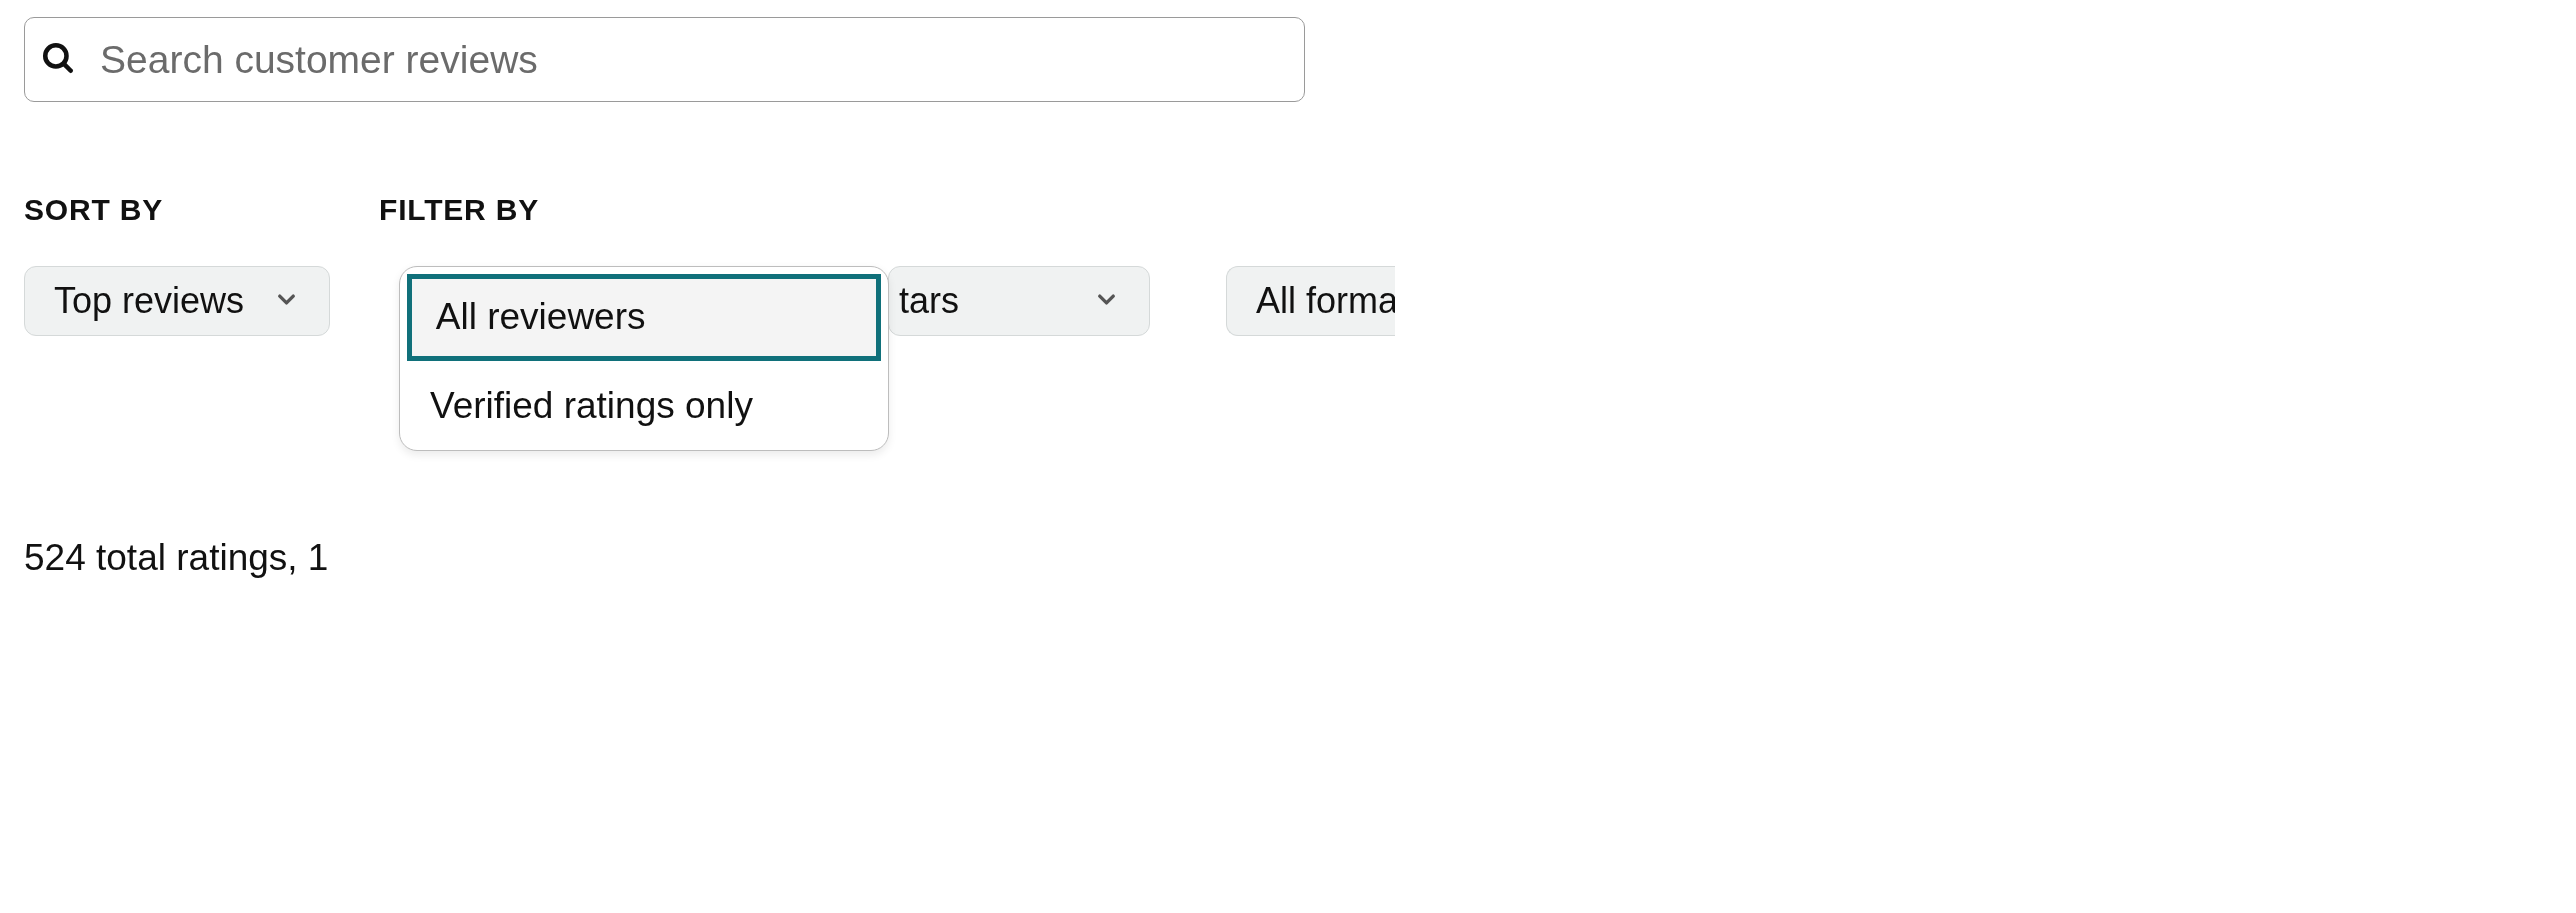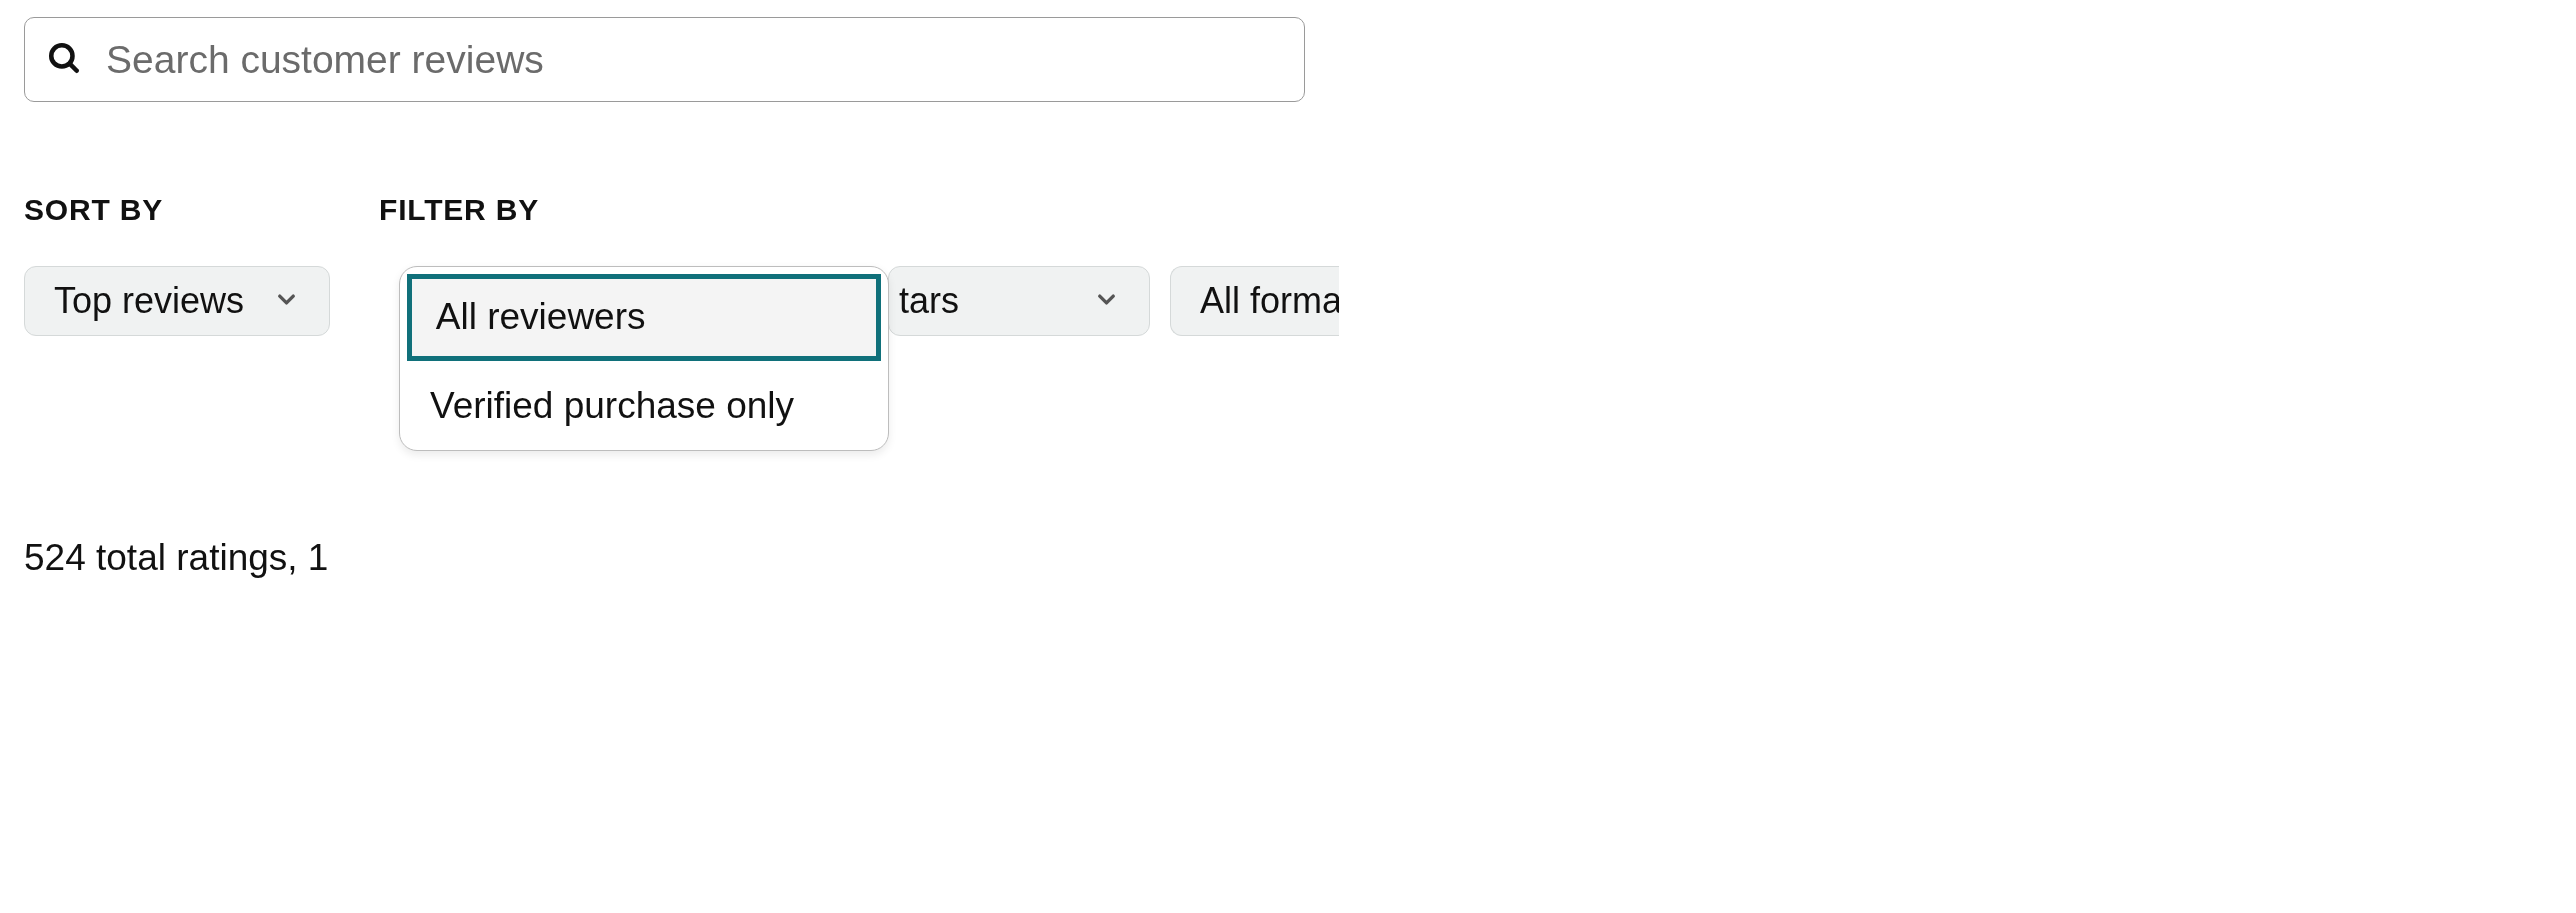--- a/index.html
+++ b/index.html
@@ -12,21 +12,21 @@
       overflow: hidden;
       color: #111;
     }
     .search-wrap {
       width: 1281px;
       height: 85px;
       border: 1.7px solid #9a9a9a;
       border-radius: 10px;
       display: flex;
       align-items: center;
-      padding: 0 22px;
+      padding: 0 16px;
       background: #fff;
     }
     .search-wrap svg { flex-shrink: 0; }
     .search-input {
       border: none;
       outline: none;
       font-size: 39px;
       color: #111;
       flex: 1;
       margin-left: 25px;
@@ -70,21 +70,21 @@
       position: absolute;
       left: 864px;
       width: 262px;
       justify-content: flex-end;
       padding-right: 29px;
       z-index: 1;
     }
     .pill-stars .stars-text { margin-right: 110px; }
     .pill-formats {
       position: absolute;
-      left: 1146px;
+      left: 1202px;
       padding-right: 16px;
       border-right: none;
       border-top-right-radius: 0;
       border-bottom-right-radius: 0;
       width: 169px;
       overflow: hidden;
     }
     .gap-sort-filter { width: 69px; flex-shrink: 0; }
     .dropdown {
       position: relative;
@@ -153,19 +153,19 @@
       </svg>
     </span>
   </div>
 
   <div class="pill pill-formats">
     <span>All forma</span>
   </div>
 
   <div class="dropdown">
     <div class="dd-option selected">All reviewers</div>
-    <div class="dd-option">Verified purchase only</div>
+    <div class="dd-option">Verified ratings only</div>
   </div>
 
 </div>
 
 <div class="summary">524 total ratings, 1</div>
 
 
 </body></html>

